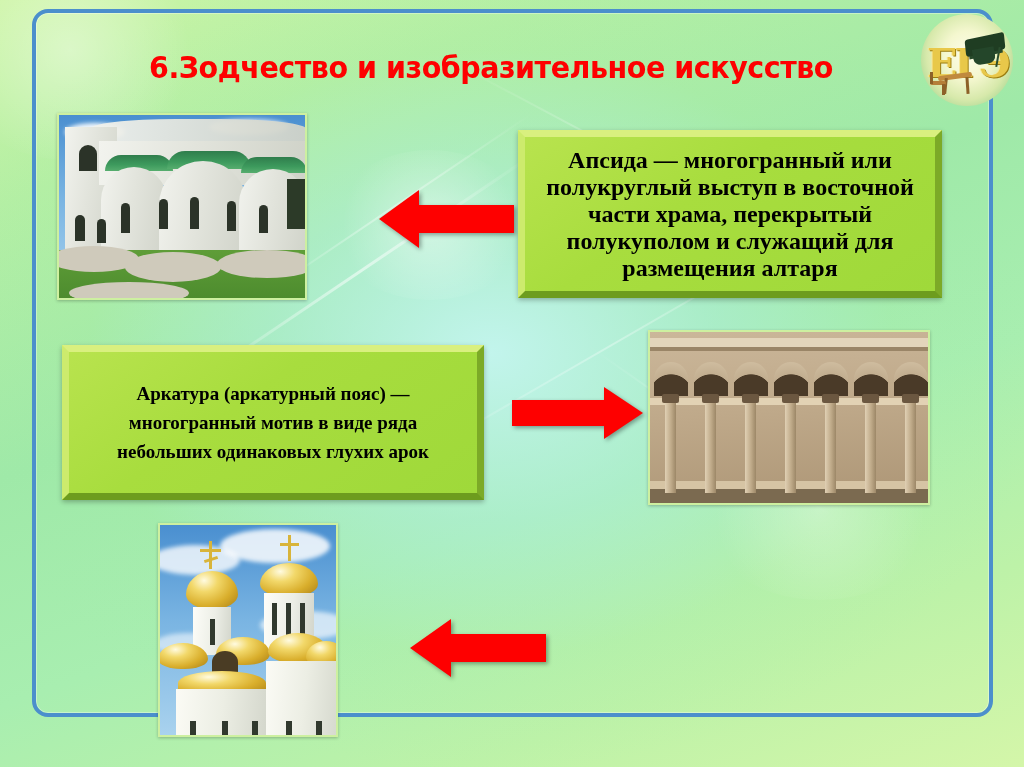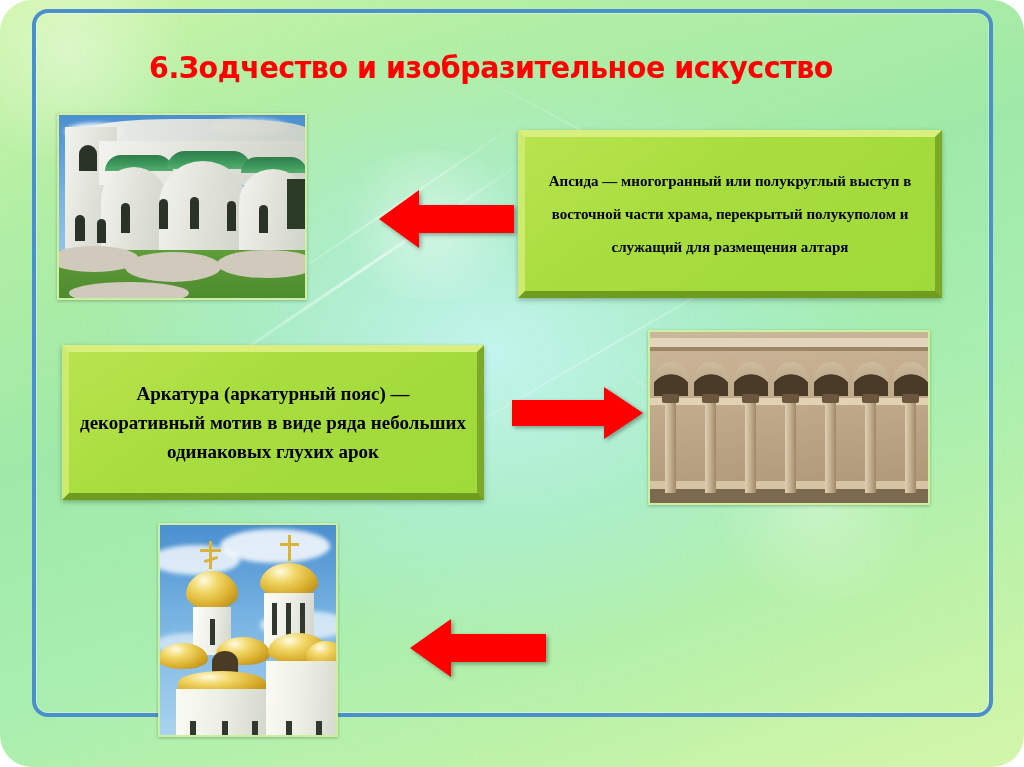--- a/index.html
+++ b/index.html
@@ -6,21 +6,20 @@
   html,body {
     width:1024px; height:767px; overflow:hidden;
     font-family:"Liberation Serif", serif;
   }
   #slide {
     position:relative; width:1024px; height:767px;
     background:
       radial-gradient(ellipse 560px 420px at 48% 46%, rgba(196,245,240,0.95) 0%, rgba(175,238,222,0.55) 40%, rgba(160,235,170,0.12) 72%, rgba(160,235,170,0) 100%),
       linear-gradient(160deg, #cdf5a6 0%, #b4efa4 18%, #9fe9a8 42%, #a8eeb0 62%, #bdf2a8 82%, #d4f6a9 100%);
     overflow:hidden;
-    border-radius:32px;
   }
   
   .streak { position:absolute; background:linear-gradient(90deg, rgba(255,255,255,0) 0%, rgba(255,255,255,0.55) 50%, rgba(255,255,255,0) 100%); pointer-events:none; }
   .s1 { width:420px; height:3px; left:150px; top:270px; transform:rotate(-34deg); }
   .s2 { width:330px; height:2px; left:230px; top:205px; transform:rotate(-34deg); opacity:.75; }
   .s3 { width:500px; height:2px; left:360px; top:345px; transform:rotate(-30deg); opacity:.6; }
   .s4 { width:380px; height:2px; left:430px; top:150px; transform:rotate(28deg); opacity:.5; }
   .s5 { width:300px; height:2px; left:560px; top:430px; transform:rotate(35deg); opacity:.45; }
   .glow { position:absolute; border-radius:50%; background:radial-gradient(circle, rgba(255,255,255,0.85) 0%, rgba(255,255,255,0) 70%); pointer-events:none; }
 
@@ -79,21 +78,21 @@
     box-shadow:0 2px 5px rgba(0,0,0,0.28);
     display:flex; align-items:center; justify-content:center;
   }
   .defbox p {
     text-align:center; color:#000;
     font-family:"Liberation Serif","DejaVu Serif",serif;
     font-weight:bold; font-size:19.5px; line-height:28px;
     padding:0 10px;
   }
   #box-apsida  { left:518px; top:130px; width:424px; height:168px; }
-  #box-apsida p { font-size:15px; line-height:33px; }
+  #box-apsida p { font-size:24px; line-height:27px; }
   #box-arkatura{ left:62px;  top:345px; width:422px; height:155px; }
   #box-arkatura p { font-size:19px; line-height:29px; }
   #box-baraban { left:570px; top:560px; width:420px; height:175px; }
   #box-baraban p { font-size:19px; line-height:29px; }
 
   
   .photo { position:absolute; border:2px solid #cdf0a0; box-shadow:0 1px 3px rgba(0,0,0,0.25); overflow:hidden; background:#9ab; }
   #photo-apsida  { left:57px;  top:113px; width:250px; height:187px; }
   #photo-arkatura{ left:648px; top:330px; width:282px; height:175px; }
   #photo-baraban { left:158px; top:523px; width:180px; height:214px; }
@@ -143,20 +142,37 @@
   <div class="streak s5"></div>
 
   <div class="arc arc-tl"></div>
   <div class="arc arc-br"></div>
   <div class="arc arc-br2"></div>
 
   <div id="frame"></div>
 
   <div id="title">6.Зодчество и изобразительное искусство</div>
 
+  <div id="logo">
+    <div class="halo"></div>
+    <div class="letters">ЕГЭ</div>
+    <div class="cap"></div>
+    <div class="cap-base"></div>
+    <div class="tassel"></div>
+    <div class="desk">
+      <div class="top"></div>
+      <div class="leg1"></div>
+      <div class="leg2"></div>
+      <div class="chair">
+        <div class="seat"></div>
+        <div class="back"></div>
+        <div class="leg"></div>
+      </div>
+    </div>
+  </div>
 
   <div class="photo" id="photo-apsida">
     <div class="sky"></div>
     <div class="cloud" style="left:6px;top:8px;width:60px;height:18px;"></div>
     <div class="cloud" style="left:150px;top:4px;width:80px;height:16px;opacity:.8"></div>
 
     <div class="ap-body" style="left:30px;top:4px;width:218px;height:26px;border-radius:40% 40% 0 0;opacity:.95"></div>
 
     <div class="ap-body" style="left:6px;top:12px;width:52px;height:140px;"></div>
     <div class="ap-win" style="left:20px;top:30px;width:18px;height:26px;background:#2b3328;border-radius:9px 9px 0 0;"></div>
@@ -267,17 +283,17 @@
   </svg>
   <svg id="arrow-3" class="arrow" viewBox="0 0 136 62">
     <polygon points="0,31 41,2 41,17 136,17 136,45 41,45 41,60" fill="#fe0000"></polygon>
   </svg>
 
   <div class="defbox" id="box-apsida">
     <p>Апсида — многогранный или полукруглый выступ в восточной части храма, перекрытый полукуполом и служащий для размещения алтаря</p>
   </div>
 
   <div class="defbox" id="box-arkatura">
-    <p>Аркатура (аркатурный пояс) — декоративный мотив в виде ряда небольших одинаковых глухих арок</p>
+    <p>Аркатура (аркатурный пояс) — многогранный мотив в виде ряда небольших одинаковых глухих арок</p>
   </div>
 
 
 </div>
 
 </body></html>

